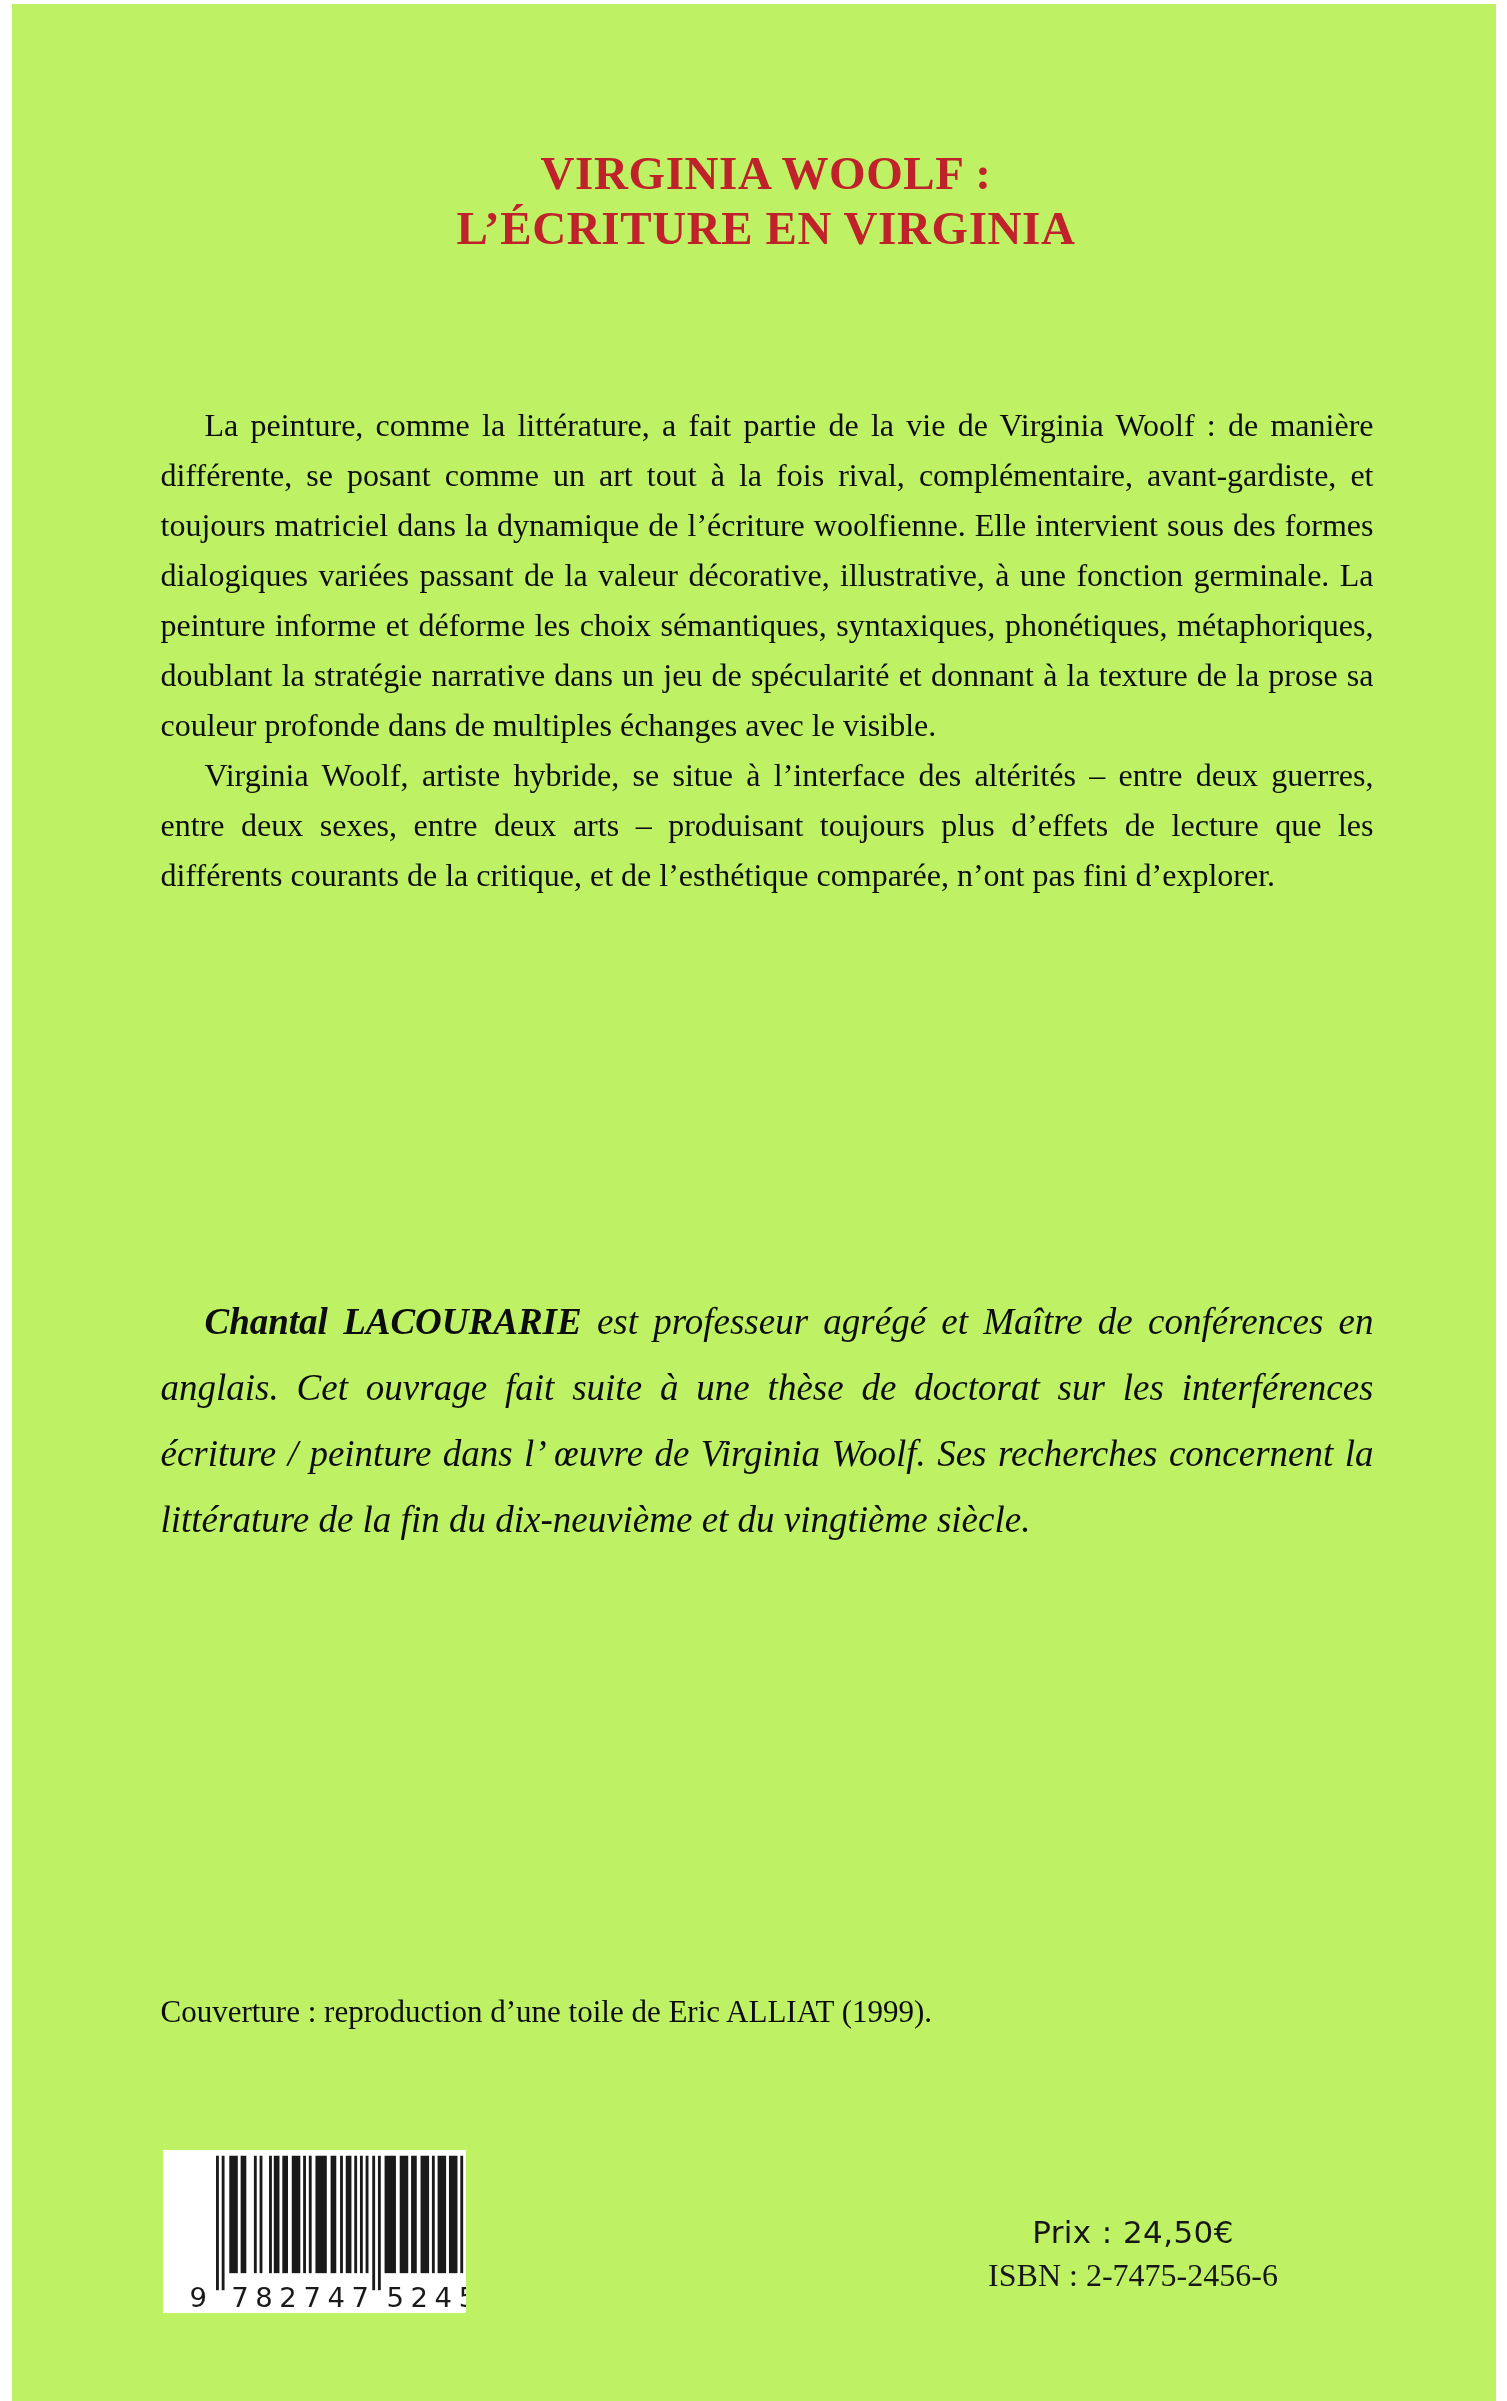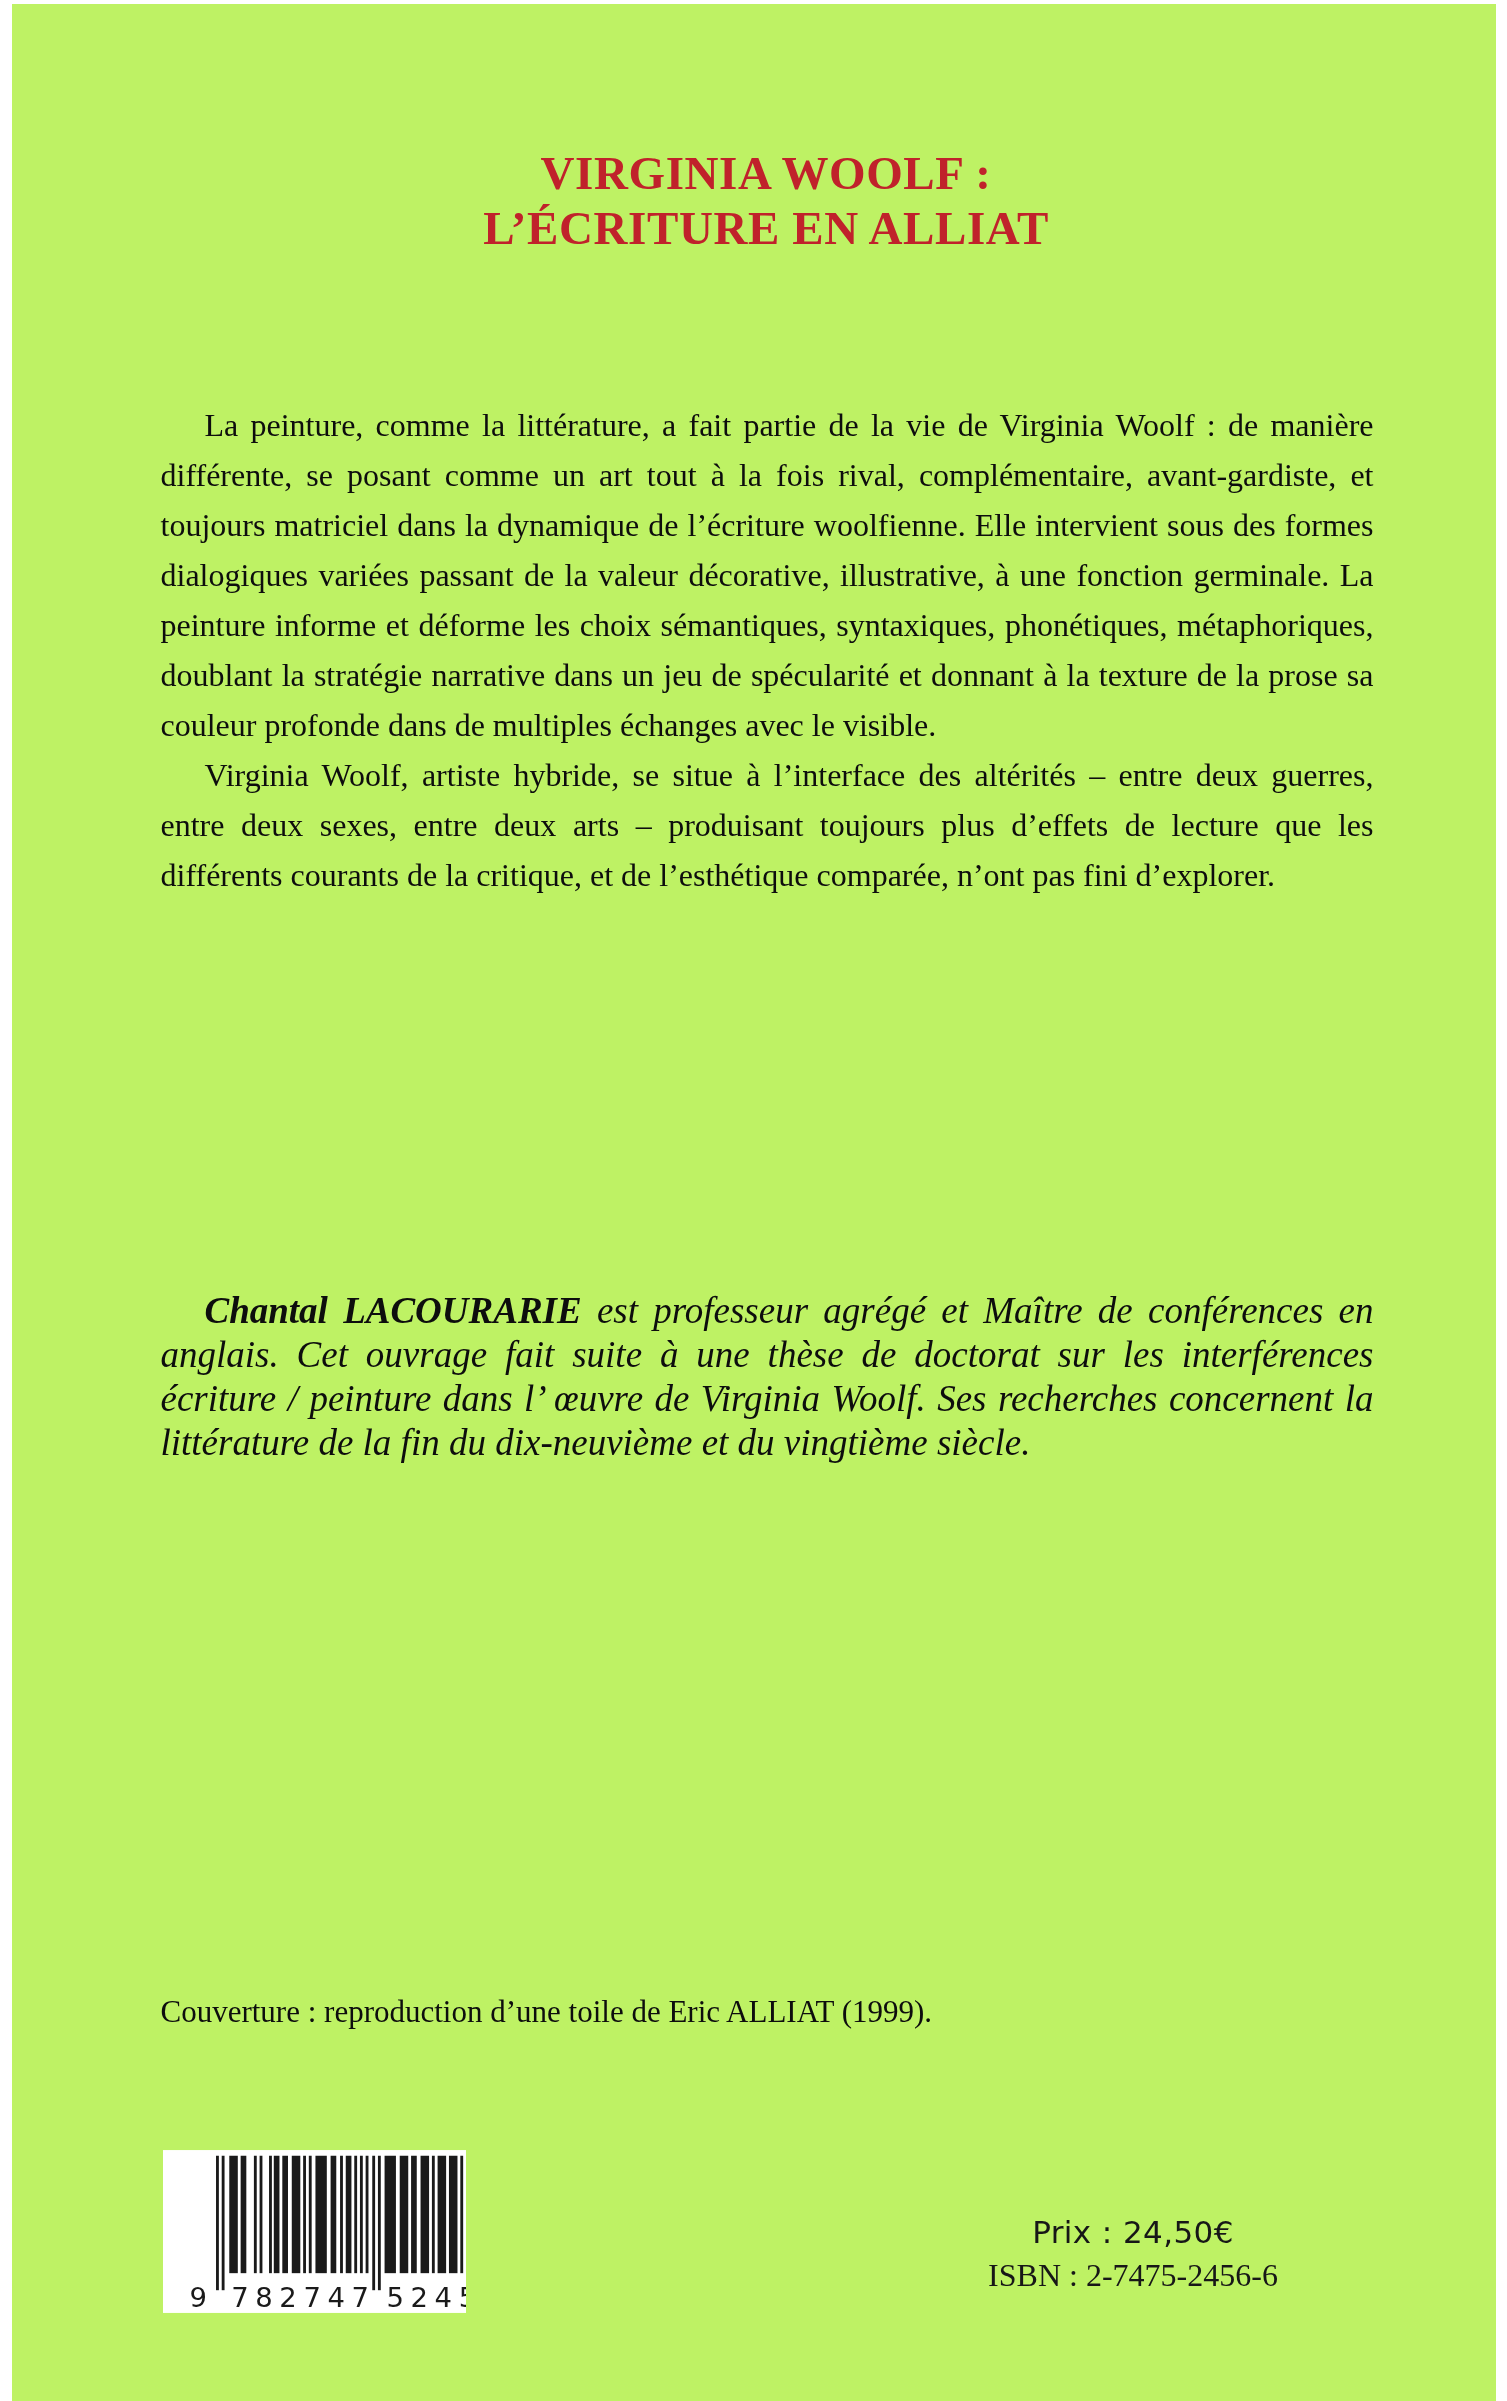--- a/index.html
+++ b/index.html
@@ -58,21 +58,21 @@
 
   
   .bio-block {
     position: absolute;
     left: 149px;
     top: 1285px;
     width: 1213px;
   }
   .bio-par {
     font-size: 37px;
-    line-height: 44px;
+    line-height: 66px;
     font-style: italic;
     text-align: justify;
     text-justify: inter-word;
     margin: 0;
     text-indent: 44px;
   }
   .bio-author {
     font-weight: bold;
     font-style: italic;
   }
@@ -122,21 +122,21 @@
     color: #171717;
   }
 </style>
 </head>
 <body>
 
 <div class="page">
 
   <div class="title-block">
     <div class="title-line" style="color: rgb(192, 34, 43);">VIRGINIA WOOLF :</div>
-    <div class="title-line" style="color: rgb(192, 34, 43);">L’ÉCRITURE EN ALLIAT</div>
+    <div class="title-line" style="color: rgb(192, 34, 43);">L’ÉCRITURE EN VIRGINIA</div>
   </div>
 
   <div class="body-block">
     <p class="body-par">La peinture, comme la littérature, a fait partie de la vie de Virginia Woolf : de manière différente, se posant comme un art tout à la fois rival, complémentaire, avant-gardiste, et toujours matriciel dans la dynamique de l’écriture woolfienne. Elle intervient sous des formes dialogiques variées passant de la valeur décorative, illustrative, à une fonction germinale. La peinture informe et déforme les choix sémantiques, syntaxiques, phonétiques, métaphoriques, doublant la stratégie narrative dans un jeu de spécularité et donnant à la texture de la prose sa couleur profonde dans de multiples échanges avec le visible.</p>
     <p class="body-par">Virginia Woolf, artiste hybride, se situe à l’interface des altérités – entre deux guerres, entre deux sexes, entre deux arts – produisant toujours plus d’effets de lecture que les différents courants de la critique, et de l’esthétique comparée, n’ont pas fini d’explorer.</p>
   </div>
 
   <div class="bio-block">
     <p class="bio-par"><span class="bio-author">Chantal LACOURARIE</span><span> est professeur agrégé et Maître de conférences en anglais. Cet ouvrage fait suite à une thèse de doctorat sur les interférences écriture / peinture dans l’ œuvre de Virginia Woolf. Ses recherches concernent la littérature de la fin du dix-neuvième et du vingtième siècle.</span></p>
   </div>

